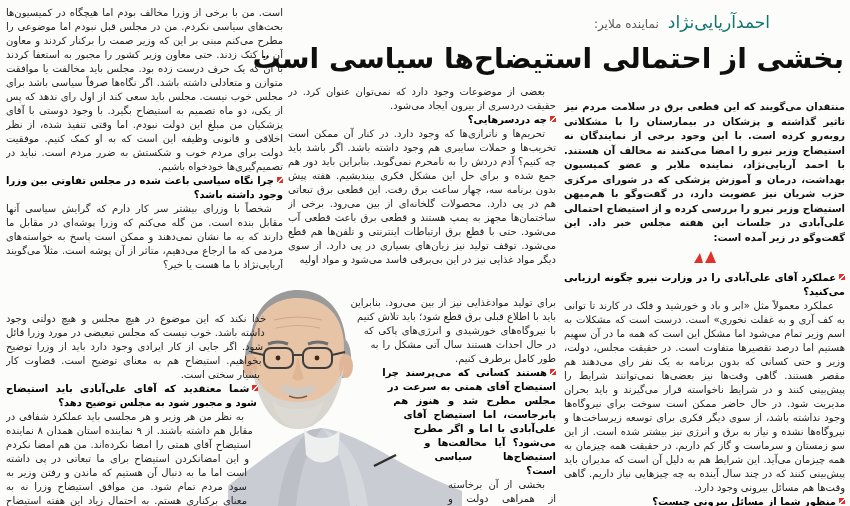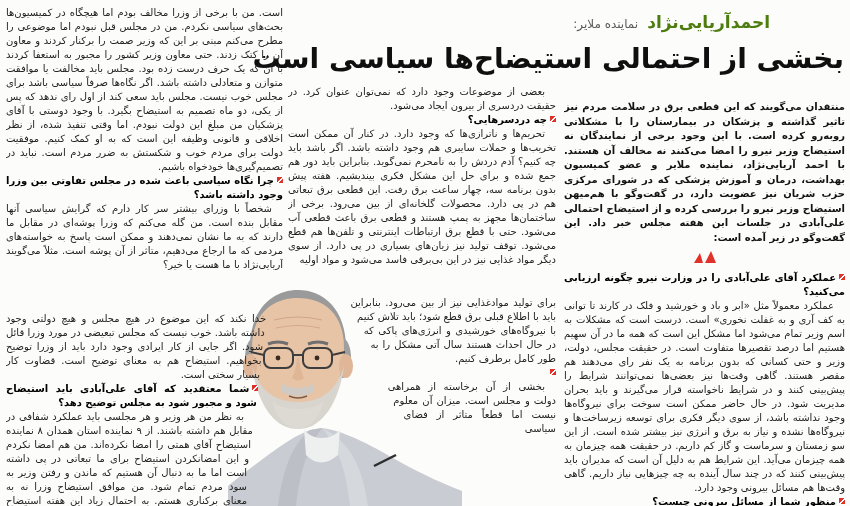--- a/index.html
+++ b/index.html
@@ -2,21 +2,21 @@
 <html lang="fa" dir="rtl"><head>
 <meta charset="utf-8">
 <style>
   * { margin:0; padding:0; box-sizing:border-box; }
   html,body { width:850px; height:506px; overflow:hidden; }
   body { background:#fcfcfa; font-family:"DejaVu Sans", sans-serif; color:#1e1e1e; }
   .page { position:relative; width:850px; height:506px; direction:rtl; }
 
   
   .kicker { position:absolute; top:12px; right:80px; direction:rtl; white-space:nowrap; }
-  .kicker .kname { color:#4d7c0f; font-weight:bold; font-size:17px; }
+  .kicker .kname { color:#0f766e; font-weight:normal; font-size:17px; }
   .kicker .ktitle { color:#5a5a5a; font-size:12px; margin-right:4px; }
   .headline { position:absolute; top:42px; left:0; right:6px; direction:rtl; text-align:right;
               font-size:28px; font-weight:bold; color:#0f0f0f; letter-spacing:-0.5px; }
 
   
   .col { position:absolute; direction:rtl; text-align:justify; font-size:10px; line-height:14px;
          color:#222; overflow:hidden; z-index:2; }
   .col p { margin:0; }
   .col-right  { top:100px; left:564px; width:281px; height:410px; }
   .col-mid-a  { top:85px; left:288px; width:268px; height:196px; }
@@ -71,21 +71,21 @@
 
   <div class="col col-mid-a">
     <p class="a">بعضی از موضوعات وجود دارد که نمی‌توان عنوان کرد. در حقیقت دردسری از بیرون ایجاد می‌شود.</p>
     <p class="q"><span class="marker"></span><span>چه دردسرهایی؟</span></p>
     <p class="a">تحریم‌ها و ناترازی‌ها که وجود دارد. در کنار آن ممکن است تخریب‌ها و حملات سایبری هم وجود داشته باشد. اگر باشد باید چه کنیم؟ آدم دردش را به نامحرم نمی‌گوید. بنابراین باید دور هم جمع شده و برای حل این مشکل فکری بیندیشیم. هفته پیش بدون برنامه سه، چهار ساعت برق رفت. این قطعی برق تبعاتی هم در پی دارد. محصولات گلخانه‌ای از بین می‌رود. برخی از ساختمان‌ها مجهز به پمپ هستند و قطعی برق باعث قطعی آب می‌شود. حتی با قطع برق ارتباطات اینترنتی و تلفن‌ها هم قطع می‌شود. توقف تولید نیز زیان‌های بسیاری در پی دارد. از سوی دیگر مواد غذایی نیز در این بی‌برقی فاسد می‌شود و مواد اولیه</p>
   </div>
 
   <div class="col col-mid-b">
     <div class="spacer-mid"></div>
     <p class="a cont">برای تولید موادغذایی نیز از بین می‌رود. بنابراین باید با اطلاع قبلی برق قطع شود؛ باید تلاش کنیم با نیروگاه‌های خورشیدی و انرژی‌های پاکی که در حال احداث هستند سال آتی مشکل را به طور کامل برطرف کنیم.</p>
-    <p class="q"><span class="marker"></span></p>
+    <p class="q"><span class="marker"></span><span>هستند کسانی که می‌پرسند چرا استیضاح آقای همتی به سرعت در مجلس مطرح شد و هنوز هم پابرجاست، اما استیضاح آقای علی‌آبادی با اما و اگر مطرح می‌شود؟ آیا مخالفت‌ها و استیضاح‌ها سیاسی است؟</span></p>
     <p class="a">بخشی از آن برخاسته از همراهی دولت و مجلس است. میزان آن معلوم نیست اما قطعاً متاثر از فضای سیاسی</p>
   </div>
 
   <div class="col col-left-a">
     <p class="a cont">است. من با برخی از وزرا مخالف بودم اما هیچگاه در کمیسیون‌ها بحث‌های سیاسی نکردم. من در مجلس قبل نبودم اما موضوعی را مطرح می‌کنم مبنی بر این که وزیر صمت را برکنار کردند و معاون آن را کتک زدند. حتی معاون وزیر کشور را مجبور به استعفا کردند با آن که یک حرف درست زده بود. مجلس باید مخالفت یا موافقت متوازن و متعادلی داشته باشد. اگر نگاه‌ها صرفاً سیاسی باشد برای مجلس خوب نیست. مجلس باید سعی کند از اول رای ندهد که پس از یکی، دو ماه تصمیم به استیضاح بگیرد. با وجود دوستی با آقای پزشکیان من مبلغ این دولت نبودم. اما وقتی تنفیذ شده، از نظر اخلاقی و قانونی وظیفه این است که به او کمک کنیم. موفقیت دولت برای مردم خوب و شکستش به ضرر مردم است. نباید در تصمیم‌گیری‌ها خودخواه باشیم.</p>
     <p class="q"><span class="marker"></span><span>چرا نگاه سیاسی باعث شده در مجلس تفاوتی بین وزرا وجود داشته باشد؟</span></p>
     <p class="a">شخصاً با وزرای بیشتر سر کار دارم که گرایش سیاسی آنها مقابل بنده است. من گله می‌کنم که وزرا پوشه‌ای در مقابل ما دارند که به ما نشان نمی‌دهند و ممکن است پاسخ به خواسته‌های مردمی که ما ارجاع می‌دهیم، متاثر از آن پوشه است. مثلاً می‌گویند آریایی‌نژاد با ما هست یا خیر؟</p>
   </div>
 
   <div class="col col-left-b">

